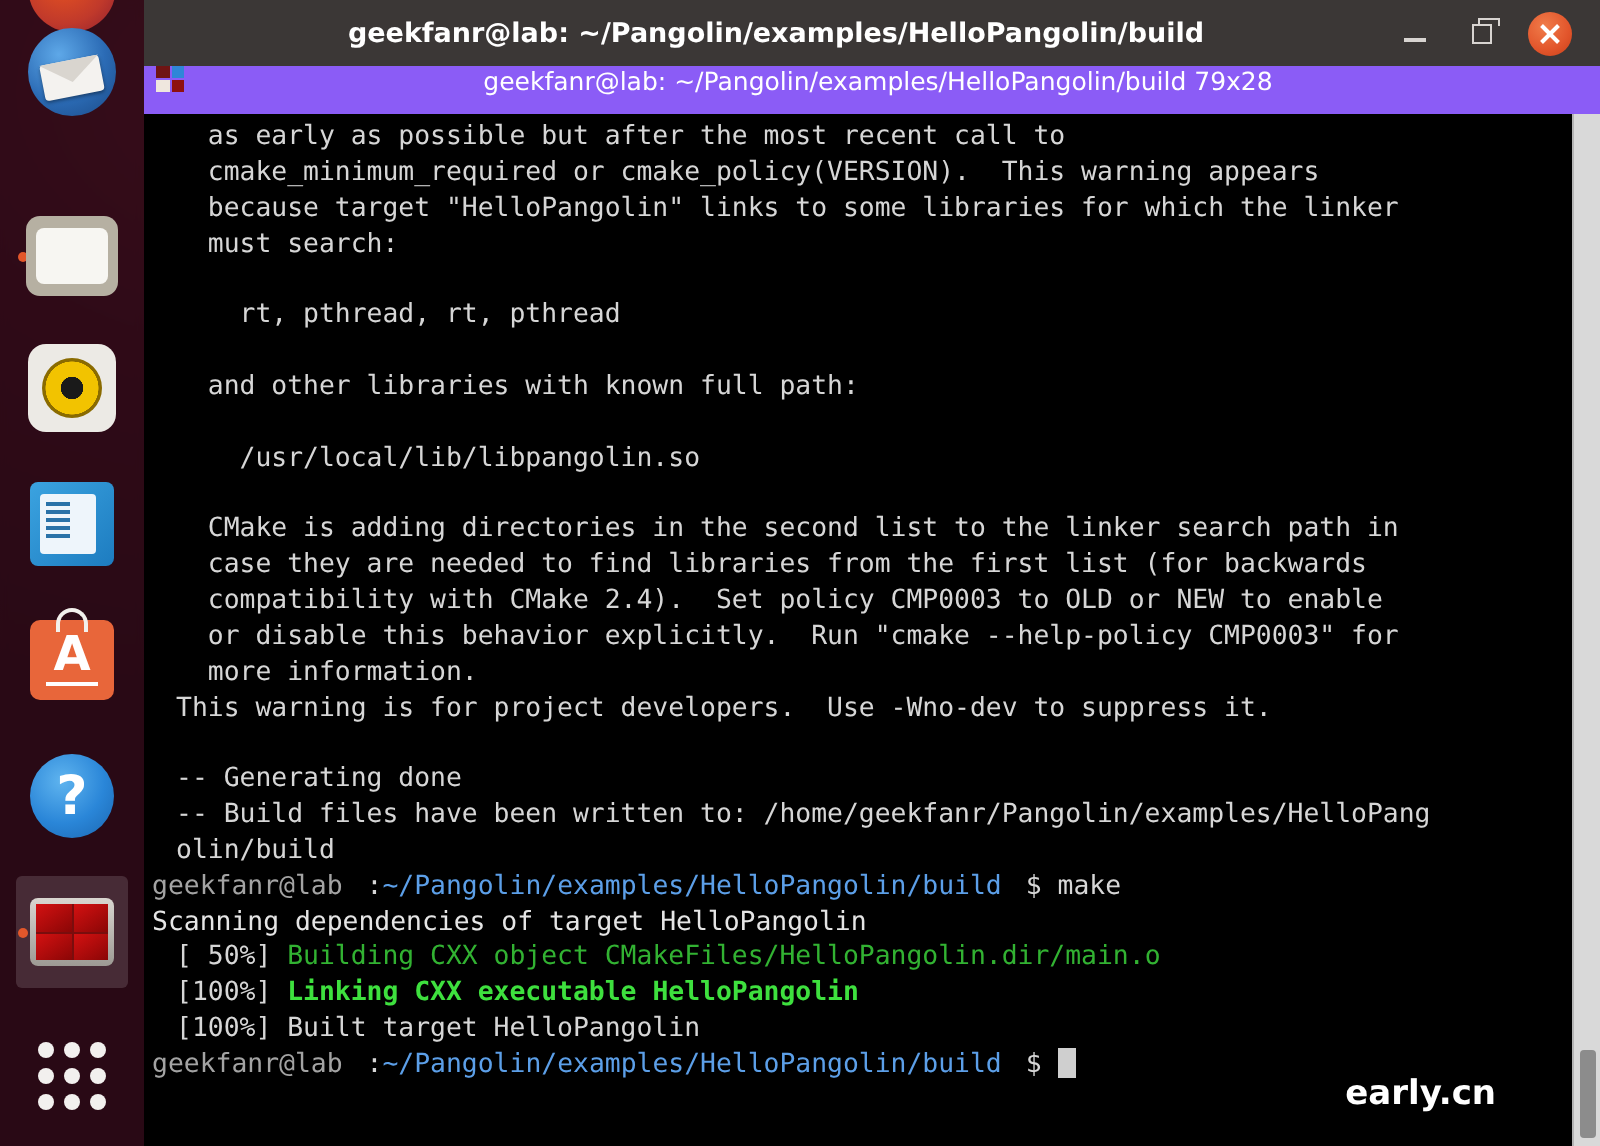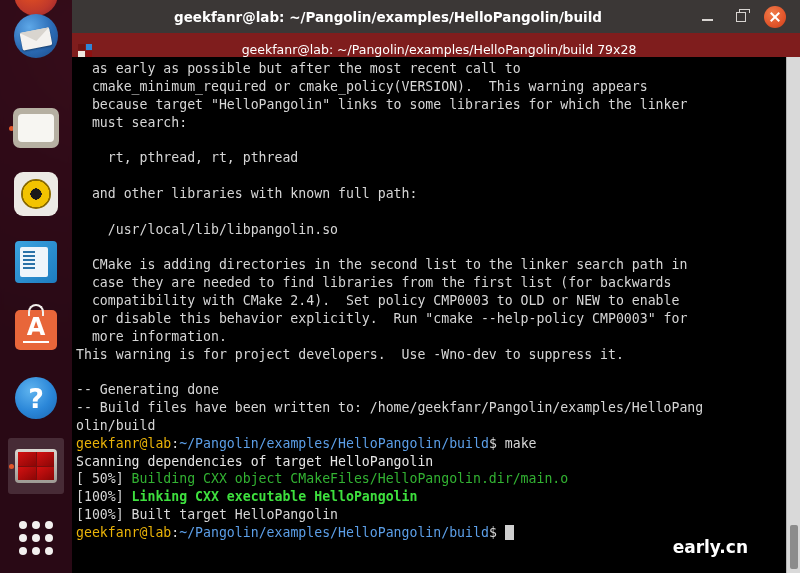--- a/index.html
+++ b/index.html
@@ -259,22 +259,22 @@
     background: #fff;
   }
   #btn-close-circle:before { transform: rotate(45deg); }
   #btn-close-circle:after  { transform: rotate(-45deg); }
 
   
   #tabbar {
     position: absolute;
     left: 0; top: 33px;
     width: 728px; height: 24px;
-    background: #7f1d1d;
-    display: flex; align-items: flex-end;
+    background: #8b5cf6;
+    display: flex; align-items: flex-start;
   }
   #tab-icon {
     width: 14px; height: 13px;
     margin-left: 6px;
     display: grid;
     grid-template-columns: 1fr 1fr;
     grid-template-rows: 1fr 1fr;
     gap: 1px;
     flex: 0 0 auto;
   }
@@ -304,22 +304,22 @@
     position: absolute;
     left: 4px; top: 3px;
     width: 706px;
     font-family: "DejaVu Sans Mono", monospace;
     font-size: 13.2px;
     line-height: 17.85px;
     white-space: pre;
     color: #d8d8d8;
   }
   .ln { height: 17.85px; }
-  .c-white   { color: #d6d6d6; }
-  .c-green   { color: #eab308; }
+  .c-white   { color: #d6d6d6; margin-left: 12px; }
+  .c-green   { color: #a3a3a3; }
   .c-bgreen  { color: #3ee03e; font-weight: bold; }
   .c-green2  { color: #32b232; }
   .c-blue    { color: #5c9fe8; }
   .c-magenta { color: #e5e5e5; }
   #cursor {
     display: inline-block;
     width: 8.95px; height: 15px;
     background: #cfcfcf;
     vertical-align: -3px;
   }

